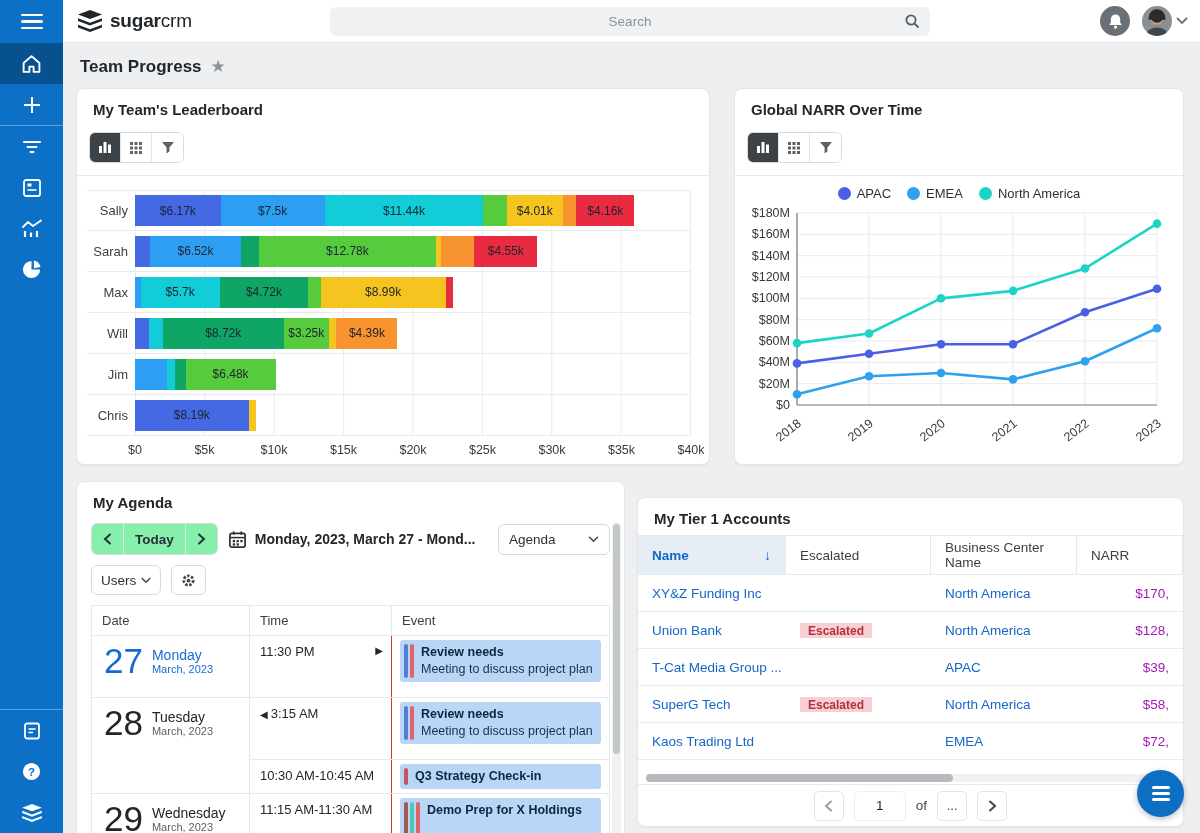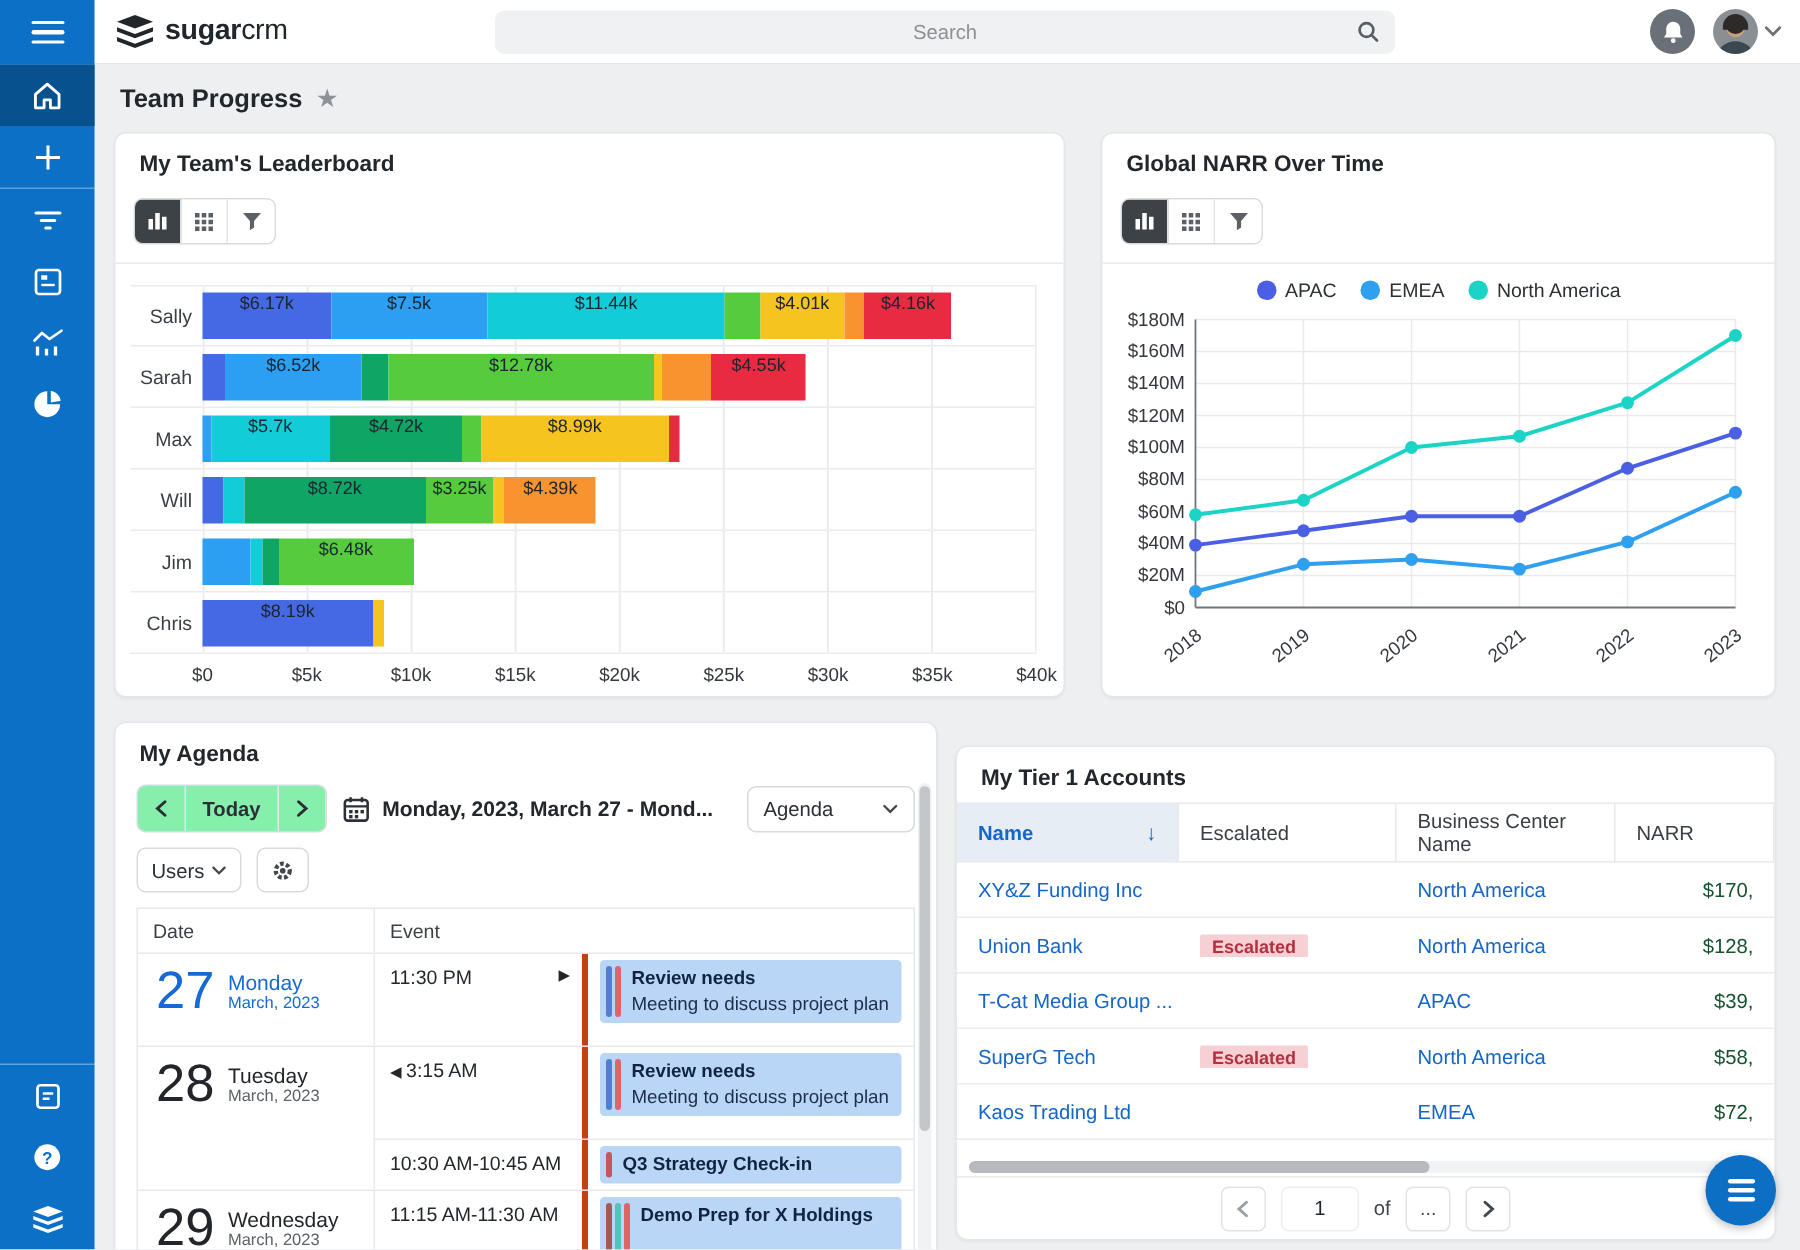--- a/index.html
+++ b/index.html
@@ -51,21 +51,21 @@
   .tbtn:last-child { border-right:none; }
   .tbtn.active { background:#3d4247; }
 
   
   .lb-chart { padding:14px 18px 0 10px; }
   .lb-row { display:flex; align-items:center; height:41px; border-bottom:1px solid #e9ebee; }
   .lb-row:first-child { border-top:1px solid #e9ebee; }
   .lb-name { width:48px; text-align:right; padding-right:7px; font-size:13px; color:#3a3f45; flex:0 0 auto; }
   .lb-plot { flex:1; height:100%; position:relative; background-image:linear-gradient(to right,#e9ebee 1px,transparent 1px); background-size:12.5% 100%; border-right:1px solid #e9ebee; display:flex; align-items:center; }
   .lb-bar { display:flex; height:31px; width:100%; }
-  .lb-seg { height:100%; display:flex; justify-content:center; overflow:hidden; }
+  .lb-seg { height:100%; display:flex; align-items:center; justify-content:center; overflow:hidden; }
   .lb-seg span { font-size:12px; color:#1b2430; font-weight:500; white-space:nowrap; }
   .lb-axis { display:flex; height:26px; }
   .lb-axis-gutter { width:48px; flex:0 0 auto; }
   .lb-axis-plot { flex:1; position:relative; }
   .lb-tick { position:absolute; top:7px; transform:translateX(-50%); font-size:12.5px; color:#34393f; }
 
   
   .narr-legend { display:flex; justify-content:center; gap:16px; padding:10px 0 2px 0; }
   .legend-item { display:flex; align-items:center; gap:6px; font-size:13px; color:#2b3036; }
   .legend-dot { width:13px; height:13px; border-radius:50%; }
@@ -88,21 +88,21 @@
   .ag-col-event { flex:1; }
   .ag-group { display:flex; border-bottom:1px solid #e7e9ec; }
   .ag-date-cell { width:158px; border-right:1px solid #e7e9ec; flex:0 0 auto; padding:8px 8px 8px 12px; display:flex; gap:9px; align-items:flex-start; }
   .ag-daynum { font-size:35px; line-height:0.95; font-weight:400; cursor:pointer; }
   .ag-dayinfo { padding-top:3px; }
   .ag-weekday { font-size:14px; }
   .ag-month { font-size:11px; }
   .ag-events { flex:1; display:flex; flex-direction:column; }
   .ag-event { display:flex; }
   .ag-event + .ag-event { border-top:1px solid #e7e9ec; }
-  .ag-time-cell { width:142px; border-right:4px solid #c2410c; flex:0 0 auto; padding:8px 8px 0 10px; font-size:13px; color:#22272c; position:relative; }
+  .ag-time-cell { width:142px; border-right:1px solid #c2410c; flex:0 0 auto; padding:8px 8px 0 10px; font-size:13px; color:#22272c; position:relative; }
   .ag-cont-right { position:absolute; right:8px; top:9px; font-size:10px; color:#22272c; }
   .ag-cont-left { font-size:10px; margin-right:3px; }
   .ag-event-cell { flex:1; padding:4px 8px; }
   .chip { background:#b9d6f7; border-radius:3px; display:flex; padding:4px 6px 4px 4px; cursor:pointer; }
   .chip-bars { display:flex; gap:2px; margin-right:7px; }
   .chip-bar { width:4px; border-radius:2px; }
   .chip-title { font-size:12.5px; font-weight:700; color:#10243f; line-height:1.35; }
   .chip-sub { font-size:12.5px; color:#1c2e4a; line-height:1.35; }
   .vscroll-track { position:absolute; right:3px; top:40px; bottom:4px; width:9px; background:#f1f2f3; border-radius:5px; }
   .vscroll-thumb { position:absolute; left:1px; right:1px; top:2px; height:230px; background:#c4c7ca; border-radius:5px; cursor:pointer; }
@@ -113,21 +113,21 @@
   .t1-hcell.sorted { background:#e7edf4; color:#1466c8; font-weight:700; cursor:pointer; }
   .sort-arrow { margin-left:auto; color:#1466c8; font-weight:700; font-size:14px; }
   .t1-c0 { width:148px; flex:0 0 auto; }
   .t1-c1 { width:145px; flex:0 0 auto; }
   .t1-c2 { width:146px; flex:0 0 auto; }
   .t1-c3 { flex:1; }
   .t1-row { display:flex; align-items:center; height:37px; border-bottom:1px solid #e9ebee; font-size:13.5px; }
   .t1-cell { padding:0 14px; white-space:nowrap; overflow:hidden; }
   .t1-link { color:#1466c8; cursor:pointer; }
   .badge-escalated { background:#f7d0d3; color:#b2303f; font-size:12px; font-weight:700; padding:3px 8px; border-radius:4px; }
-  .t1-narr { text-align:right; color:#14532d; }
+  .t1-narr { text-align:right; color:#a21caf; }
   .hscroll-track { position:absolute; left:8px; right:8px; top:276px; height:8px; background:#f1f2f3; border-radius:4px; }
   .hscroll-thumb { position:absolute; left:0; top:0; height:8px; width:58%; background:#b6b9bd; border-radius:4px; cursor:pointer; }
   .t1-pager { position:absolute; left:0; right:0; bottom:0; height:42px; border-top:1px solid #e7e9ec; display:flex; align-items:center; justify-content:center; gap:10px; }
   .pg-btn { width:30px; height:30px; border:1px solid #e1e3e6; border-radius:5px; background:#fff; display:flex; align-items:center; justify-content:center; cursor:pointer; font-size:13px; color:#42474d; font-family:inherit; }
   .pg-page { min-width:52px; height:30px; border:1px solid #eceef0; border-radius:5px; display:flex; align-items:center; justify-content:center; font-size:13.5px; }
   .pg-of { font-size:13.5px; color:#42474d; }
 
   .fab { position:absolute; left:1137px; top:770px; width:47px; height:47px; border-radius:50%; background:#0d6fc4; border:none; display:flex; align-items:center; justify-content:center; box-shadow:0 2px 6px rgba(0,0,0,.25); cursor:pointer; z-index:10; }
   .fab-lines span { display:block; width:18px; height:2.5px; background:#fff; border-radius:2px; }
   .fab-lines { gap:3.5px; }
@@ -561,20 +561,21 @@
       <button class="mini-btn">
         <svg width="15" height="15" viewBox="0 0 16 16">
           <circle cx="8" cy="8" r="5" fill="none" stroke="#42474d" stroke-width="3" stroke-dasharray="2.6 1.7"></circle>
           <circle cx="8" cy="8" r="2" fill="#42474d"></circle>
         </svg>
       </button>
     </div>
     <div class="ag-table">
       <div class="ag-head" id="ag-head">
           <div class="ag-col-date">Date</div>
+          <div class="ag-col-time">Time</div>
           <div class="ag-col-event">Event</div>
         </div>
       <div id="ag-body">
           <div class="ag-group">
             <div class="ag-date-cell">
               <div class="ag-daynum" style="color: rgb(23, 105, 211);">27</div>
               <div class="ag-dayinfo">
                 <div class="ag-weekday" style="color: rgb(23, 105, 211);">Monday</div>
                 <div class="ag-month" style="color: rgb(23, 105, 211);">March, 2023</div>
               </div>

